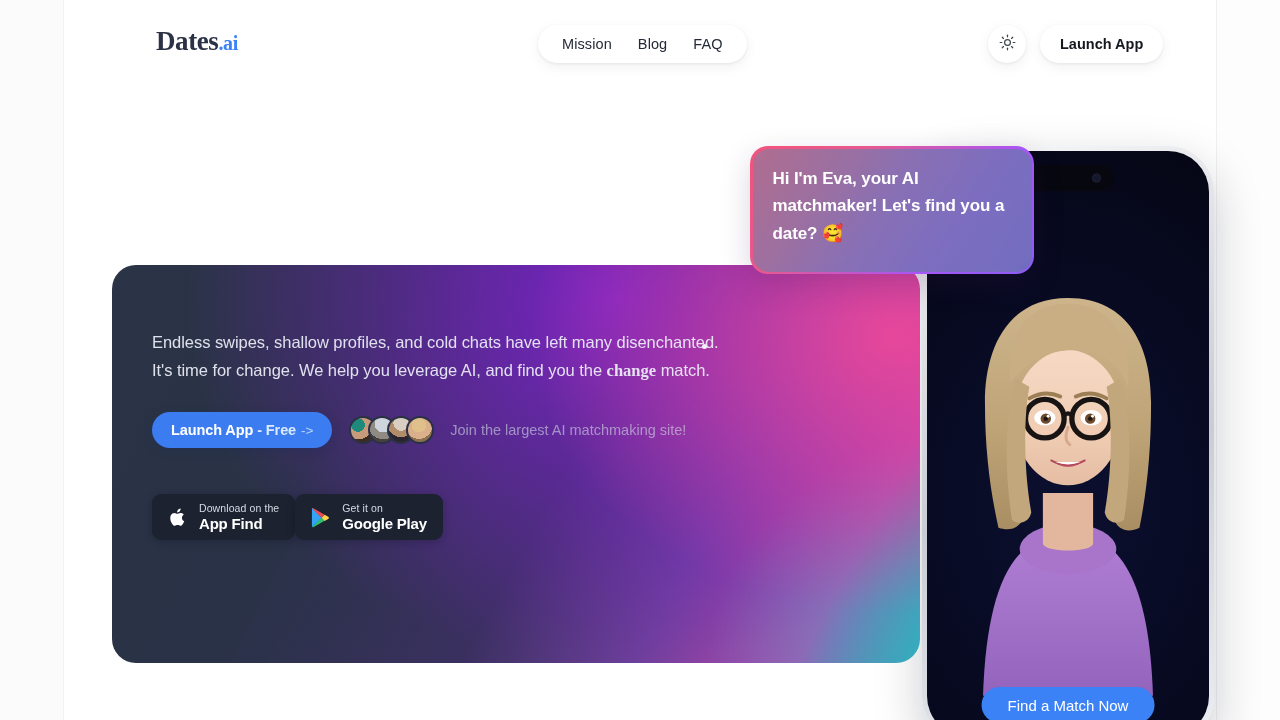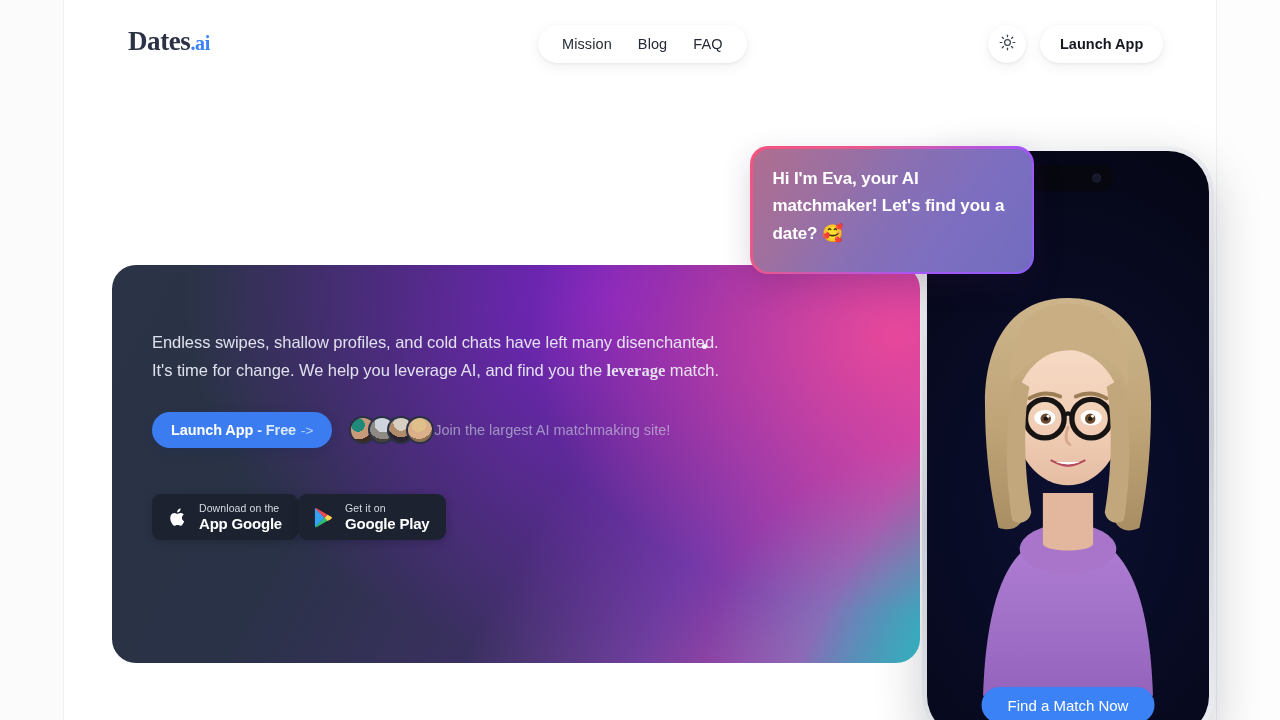--- a/index.html
+++ b/index.html
@@ -28,21 +28,21 @@
     position:absolute; left:64px; top:0; width:1152px; height:88px;
     z-index:40;
   }
   .logo {
     position:absolute; left:64px; top:28px;
     font-family:"Liberation Serif", serif;
     font-size:27px; font-weight:bold; letter-spacing:-0.4px;
     line-height:1;
     white-space:nowrap;
   }
-  .logo .dates { color:#2b3245; }
+  .logo .dates { color:#2b3245;margin-left:28px; }
   .logo .dot-ai { color:#3b82f6; font-size:20px; }
 
   .navpill {
     position:absolute; left:474px; top:25px;
     height:38px; padding:0 24px;
     background:#ffffff;
     border-radius:19px;
     box-shadow:0 1px 3px rgba(16,24,40,.07), 0 4px 14px rgba(16,24,40,.06);
     display:flex; align-items:center; gap:26px;
   }
@@ -196,21 +196,21 @@
     width:28px; height:28px; border-radius:50%;
     border:2px solid rgba(35,42,60,.65);
     margin-left:-9px; overflow:hidden;
     background:#3a4155;
     position:relative;
   }
   .av:first-child { margin-left:0; }
   .av i { position:absolute; inset:0; display:block; }
 
   .join-text {
-    font-size:14.5px;
+    margin-left:16px; font-size:14.5px;
     color:rgba(205,211,226,.62); white-space:nowrap;
   }
 
   .store-row { margin-top:46px; display:flex; }
   .store-badge {
     height:46px; padding:0 16px 0 14px;
     background:#1c2230; border-radius:9px;
     display:flex; align-items:center; gap:11px;
     cursor:pointer; border:none;
     box-shadow:0 2px 8px rgba(8,12,22,.25);
@@ -343,21 +343,21 @@
 
   <section class="hero">
     <span class="hero-dot"></span>
 
     <div class="hero-inner">
 
 
       <p class="subtitle">
         <span>Endless swipes, shallow profiles, and cold chats have left many disenchanted.</span><br>
         <span>It's time for change. We help you leverage AI, and find you the</span>
-        <span class="serif">leverage</span>
+        <span class="serif">change</span>
         <span>match.</span>
       </p>
 
       <div class="cta-row">
         <button class="cta-primary">
           <span>Launch App</span>&nbsp;<span class="free">- Free</span><span class="arrow">-&gt;</span>
         </button>
 
         <div class="avatars">
           <span class="av">
@@ -381,21 +381,21 @@
 
         <button class="store-badge">
           <span class="glyph">
             <svg width="18" height="21" viewBox="0 0 18 21" fill="#ffffff">
               <path d="M13.9 11.1c0-2.3 1.8-3.4 1.9-3.5-1-1.5-2.6-1.7-3.2-1.7-1.4-.1-2.7.8-3.3.8-.7 0-1.7-.8-2.8-.8-1.5 0-2.8.9-3.5 2.2-1.5 2.6-.4 6.5 1.1 8.6.7 1 1.6 2.2 2.7 2.1 1.1 0 1.5-.7 2.8-.7s1.6.7 2.8.7c1.1 0 1.9-1 2.6-2.1.8-1.2 1.2-2.4 1.2-2.5-.1 0-2.3-.9-2.3-3.1z"></path>
               <path d="M11.7 4.2c.6-.7 1-1.7.9-2.7-.9 0-1.9.6-2.5 1.3-.6.6-1.1 1.6-.9 2.6 1 .1 2-.5 2.5-1.2z"></path>
             </svg>
           </span>
           <span class="txt">
             <span class="small">Download on the</span>
-            <span class="big">App Google</span>
+            <span class="big">App Find</span>
           </span>
         </button>
 
         <button class="store-badge">
           <span class="glyph">
             <svg width="19" height="21" viewBox="0 0 19 21">
               <path d="M1.3 1.1C1 1.4.9 1.8.9 2.4v16.2c0 .6.1 1 .4 1.3l.1.1 9.1-9.1v-.2L1.4 1.1z" fill="#34a3f5"></path>
               <path d="M13.5 13.9l-3-3v-.2l3-3 .1.1 3.6 2c1 .6 1 1.5 0 2.1l-3.6 2z" fill="#ffd34e"></path>
               <path d="M13.6 13.8l-3.1-3.1-9.2 9.2c.3.4.9.4 1.5.1l10.8-6.2" fill="#30bf6f"></path>
               <path d="M13.6 7.7L2.8 1.6C2.2 1.2 1.6 1.3 1.3 1.7l9.2 9.1z" fill="#ef4a55"></path>

